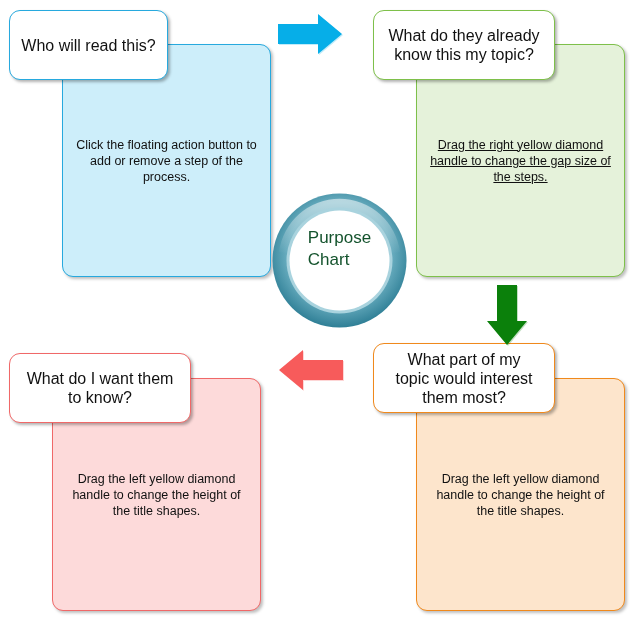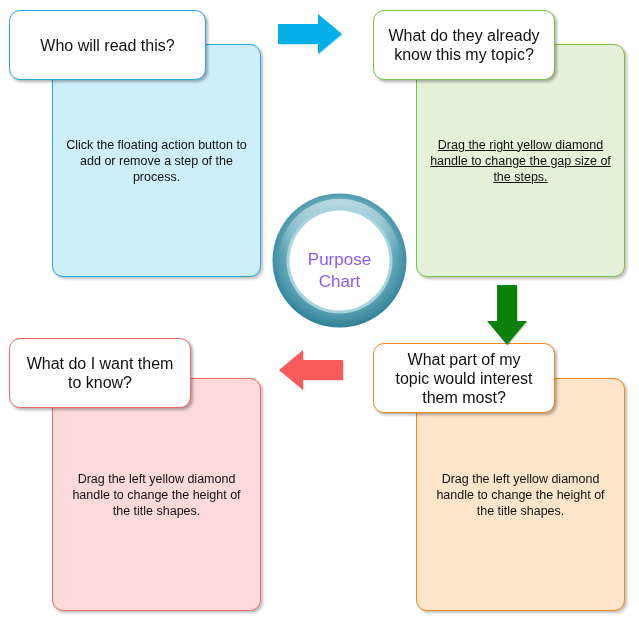--- a/index.html
+++ b/index.html
@@ -6,51 +6,51 @@
   body { width:639px; height:623px; position:relative; overflow:hidden;
          font-family:"Liberation Sans", sans-serif; color:#111; }
   .card { position:absolute; border-radius:11px; box-sizing:border-box;
           box-shadow:2px 2px 3px rgba(0,0,0,0.25); display:flex; align-items:center; justify-content:center; }
   .body-text { font-size:12.5px; line-height:16px; text-align:center; padding:0 10px; }
   .title { position:absolute; background:#fff; border-radius:11px; box-sizing:border-box;
            box-shadow:2px 2px 3px rgba(0,0,0,0.3); display:flex; align-items:center; justify-content:center;
            text-align:center; font-size:16px; line-height:19px; padding:0 8px; }
   .arrow { position:absolute; }
   .hub { position:absolute; left:271px; top:192px; width:137px; height:137px; }
-  .hub-label { position:absolute; left:271px; top:202px; width:137px; height:137px; display:flex;
-               align-items:center; justify-content:center; text-align:center; font-size:17px; line-height:22px; color:#8b5cf6; white-space:pre-line; }
+  .hub-label { position:absolute; left:271px; top:180px; width:137px; height:137px; display:flex;
+               align-items:center; justify-content:center; text-align:left; font-size:17px; line-height:22px; color:#14532d; white-space:pre-line; }
 </style>
 </head>
 <body>
 
-<div class="card" style="left:52px;top:44px;width:209px;height:233px;background:#cdeefa;border:1px solid #27a9de;">
+<div class="card" style="left:62px;top:44px;width:209px;height:233px;background:#cdeefa;border:1px solid #27a9de;">
   <div class="body-text" style="width:200px;padding-top:0;">Click the floating action button to add or remove a step of the process.</div>
 </div>
-<div class="title" style="left:9px;top:10px;width:197px;height:70px;border:1px solid #27a9de;">
+<div class="title" style="left:9px;top:10px;width:159px;height:70px;border:1px solid #27a9de;">
   <span>Who will read this?</span>
 </div>
 
 <div class="card" style="left:416px;top:44px;width:209px;height:233px;background:#e5f2da;border:1px solid #7ec04a;">
   <div class="body-text" style="width:200px;text-decoration:underline;">Drag the right yellow diamond handle to change the gap size of the steps.</div>
 </div>
 <div class="title" style="left:373px;top:10px;width:182px;height:70px;border:1px solid #7ec04a;">
   <span>What do they already know this my topic?</span>
 </div>
 
 <div class="card" style="left:416px;top:378px;width:209px;height:233px;background:#fde5cc;border:1px solid #f0891c;">
   <div class="body-text" style="width:200px;">Drag the left yellow diamond handle to change the height of the title shapes.</div>
 </div>
 <div class="title" style="left:373px;top:343px;width:182px;height:70px;border:1px solid #f0891c;">
   <span style="width:140px;display:block;">What part of my topic would interest them most?</span>
 </div>
 
 <div class="card" style="left:52px;top:378px;width:209px;height:233px;background:#fddada;border:1px solid #f06868;">
   <div class="body-text" style="width:200px;">Drag the left yellow diamond handle to change the height of the title shapes.</div>
 </div>
-<div class="title" style="left:9px;top:338px;width:182px;height:70px;border:1px solid #f06868;">
+<div class="title" style="left:9px;top:353px;width:182px;height:70px;border:1px solid #f06868;">
   <span style="width:160px;display:block;">What do I want them to know?</span>
 </div>
 
 <svg class="arrow" style="left:276px;top:12px;" width="70" height="46">
   <polygon points="2,12 42,12 42,2 66,22 42,42 42,32 2,32" fill="#06aee8" transform="translate(1,1)" opacity="0.25"></polygon>
   <polygon points="2,12 42,12 42,2 66,22 42,42 42,32 2,32" fill="#06aee8"></polygon>
 </svg>
 <svg class="arrow" style="left:485px;top:283px;" width="46" height="68">
   <polygon points="12,2 32,2 32,38 42,38 22,62 2,38 12,38" fill="#0b800b" transform="translate(1,1)" opacity="0.25"></polygon>
   <polygon points="12,2 32,2 32,38 42,38 22,62 2,38 12,38" fill="#0b800b"></polygon>

